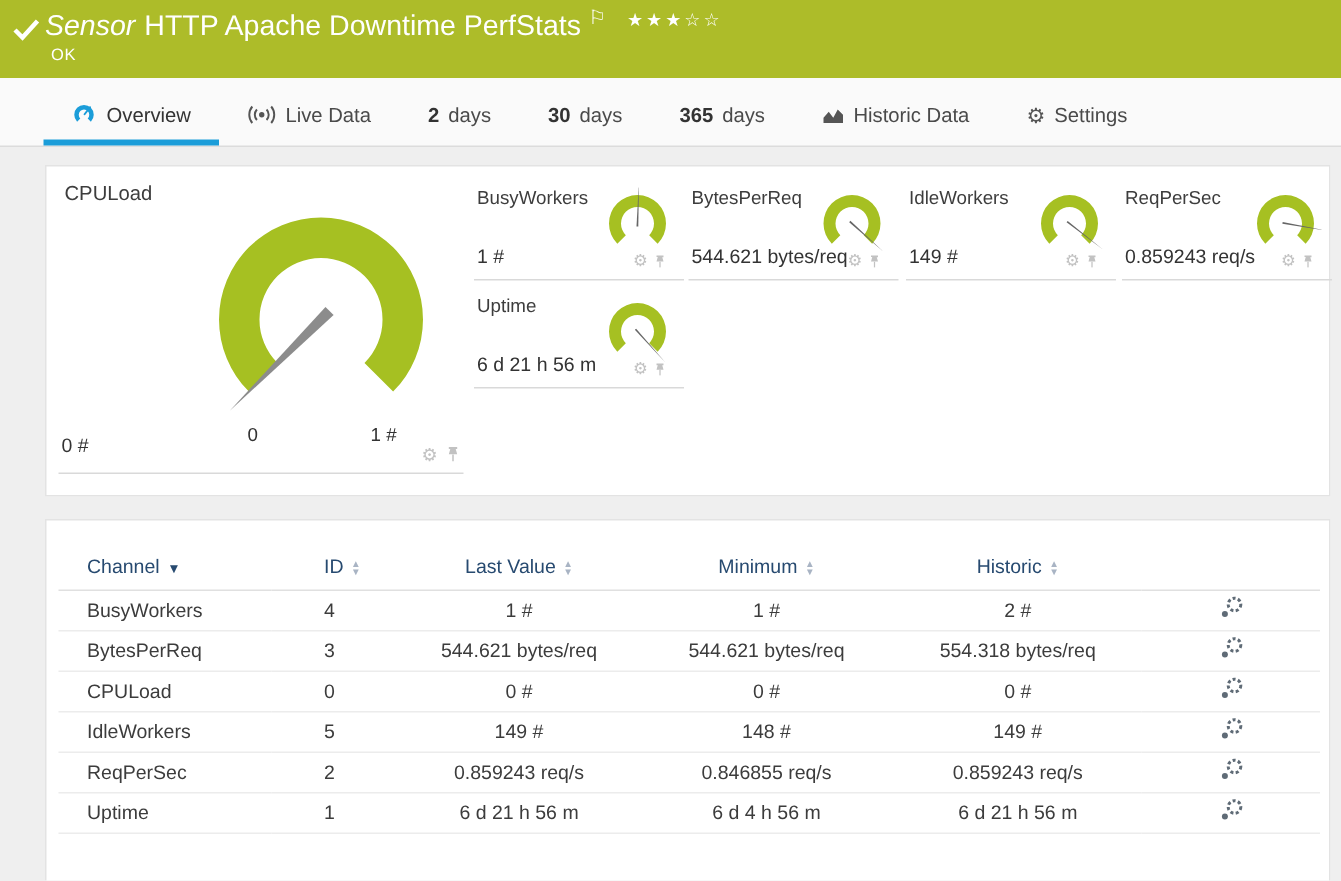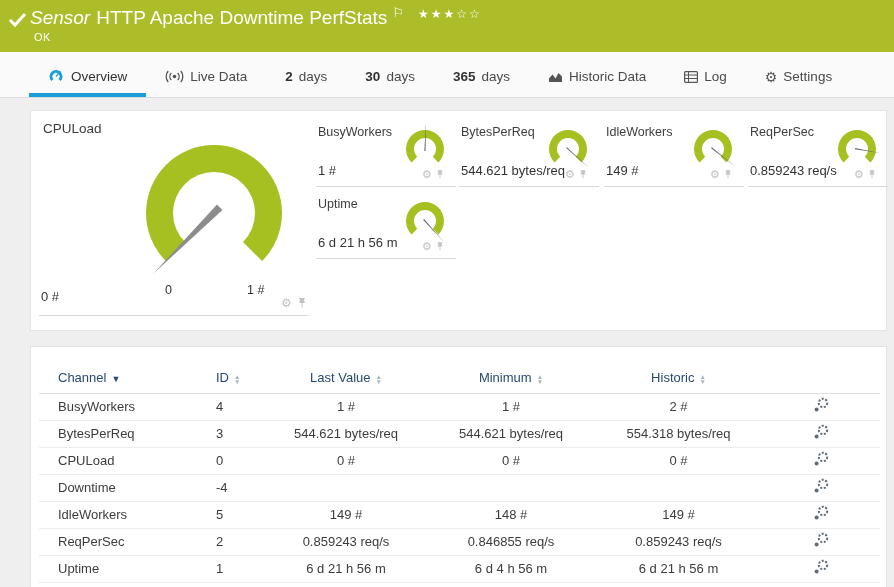--- a/index.html
+++ b/index.html
@@ -112,29 +112,20 @@
   </div>
   <div class="tab">
     <span class="tab-icon">
       <svg width="15" height="12" viewBox="0 0 15 12">
         <path d="M1 11 V7.5 L4.5 3.5 L7.5 7.5 L10.5 2 L14 5.5 V11 Z" fill="#555"></path>
       </svg>
     </span>
     <span>Historic Data</span>
   </div>
   <div class="tab">
-    <span class="tab-icon">
-      <svg width="14" height="12" viewBox="0 0 14 12">
-        <rect x="0.6" y="0.6" width="12.8" height="10.8" rx="1" fill="none" stroke="#555" stroke-width="1.2"></rect>
-        <path d="M1 4 H13 M1 7.5 H13 M4.5 1 V11" stroke="#555" stroke-width="1"></path>
-      </svg>
-    </span>
-    <span>Log</span>
-  </div>
-  <div class="tab">
     <span class="tab-icon gear-glyph">⚙</span>
     <span>Settings</span>
   </div>
 </div>
 
 <div class="content">
 
   <div class="panel gauges">
 
     <div class="g-title">CPULoad</div>
@@ -299,33 +290,20 @@
           <td class="ac">0 #</td>
           <td class="ac">0 #</td>
           <td class="ac"><span class="chan-settings">
                 <svg width="16" height="16" viewBox="0 0 16 16">
                   <circle cx="10" cy="6" r="4.2" fill="none" stroke="#5f6b76" stroke-width="2" stroke-dasharray="2 1.6"></circle>
                   <circle cx="3.6" cy="12.4" r="2" fill="#5f6b76"></circle>
                 </svg>
               </span></td>
         </tr>
         <tr>
-          <td class="al pad1">Downtime</td>
-          <td class="al pad2">-4</td>
-          <td class="ac"></td>
-          <td class="ac"></td>
-          <td class="ac"></td>
-          <td class="ac"><span class="chan-settings">
-                <svg width="16" height="16" viewBox="0 0 16 16">
-                  <circle cx="10" cy="6" r="4.2" fill="none" stroke="#5f6b76" stroke-width="2" stroke-dasharray="2 1.6"></circle>
-                  <circle cx="3.6" cy="12.4" r="2" fill="#5f6b76"></circle>
-                </svg>
-              </span></td>
-        </tr>
-        <tr>
           <td class="al pad1">IdleWorkers</td>
           <td class="al pad2">5</td>
           <td class="ac">149 #</td>
           <td class="ac">148 #</td>
           <td class="ac">149 #</td>
           <td class="ac"><span class="chan-settings">
                 <svg width="16" height="16" viewBox="0 0 16 16">
                   <circle cx="10" cy="6" r="4.2" fill="none" stroke="#5f6b76" stroke-width="2" stroke-dasharray="2 1.6"></circle>
                   <circle cx="3.6" cy="12.4" r="2" fill="#5f6b76"></circle>
                 </svg>

